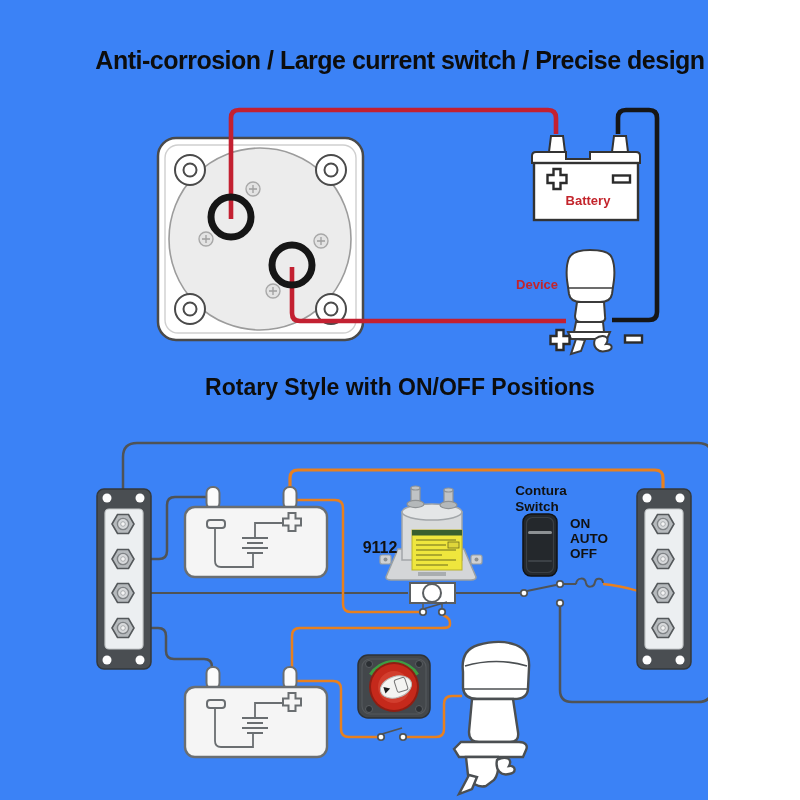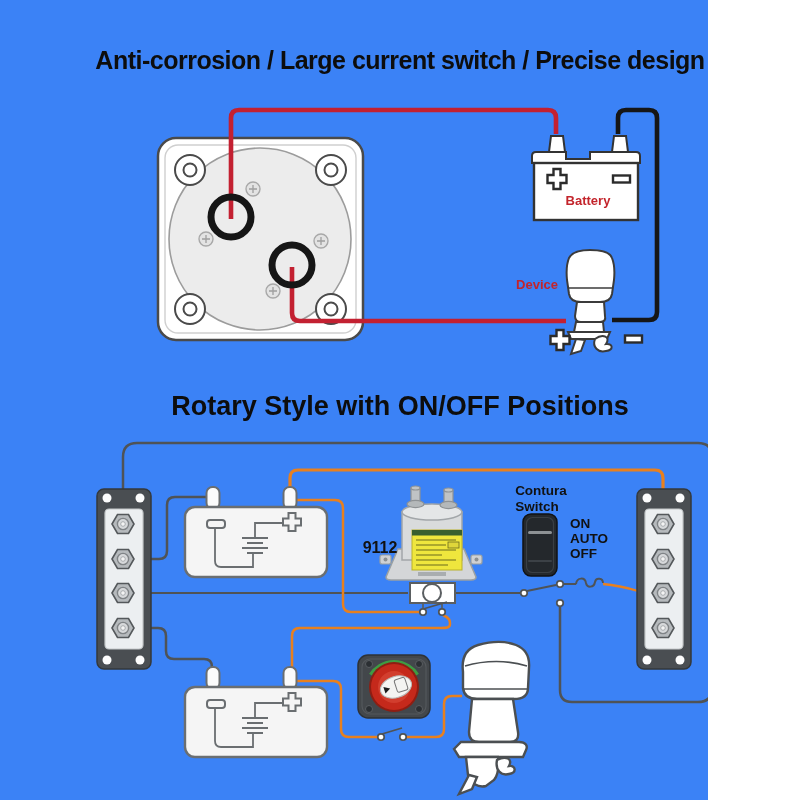--- a/index.html
+++ b/index.html
@@ -1,20 +1,20 @@
 <!DOCTYPE html>
 <html><head>
 <meta charset="utf-8">
 <style>
   html,body{margin:0;padding:0;background:#fff;}
   #stage{position:relative;width:708px;height:800px;background:#3b82f6;overflow:hidden;
          font-family:"Liberation Sans",sans-serif;}
   .title{position:absolute;left:0;width:800px;text-align:center;font-weight:bold;color:#0d0d0d;}
   #title-top{top:46px;font-size:25px;letter-spacing:-0.5px;}
-  #title-bottom{top:391px;font-size:27px;}
+  #title-bottom{top:374px;font-size:23px;}
   svg{position:absolute;left:0;top:0;}
   text{font-family:"Liberation Sans",sans-serif;}
   .red-label{fill:#c3242b;font-weight:bold;font-size:13px;}
   .blk-label{fill:#111;font-weight:bold;}
 </style>
 </head>
 <body>
 
 <div id="stage">
 

